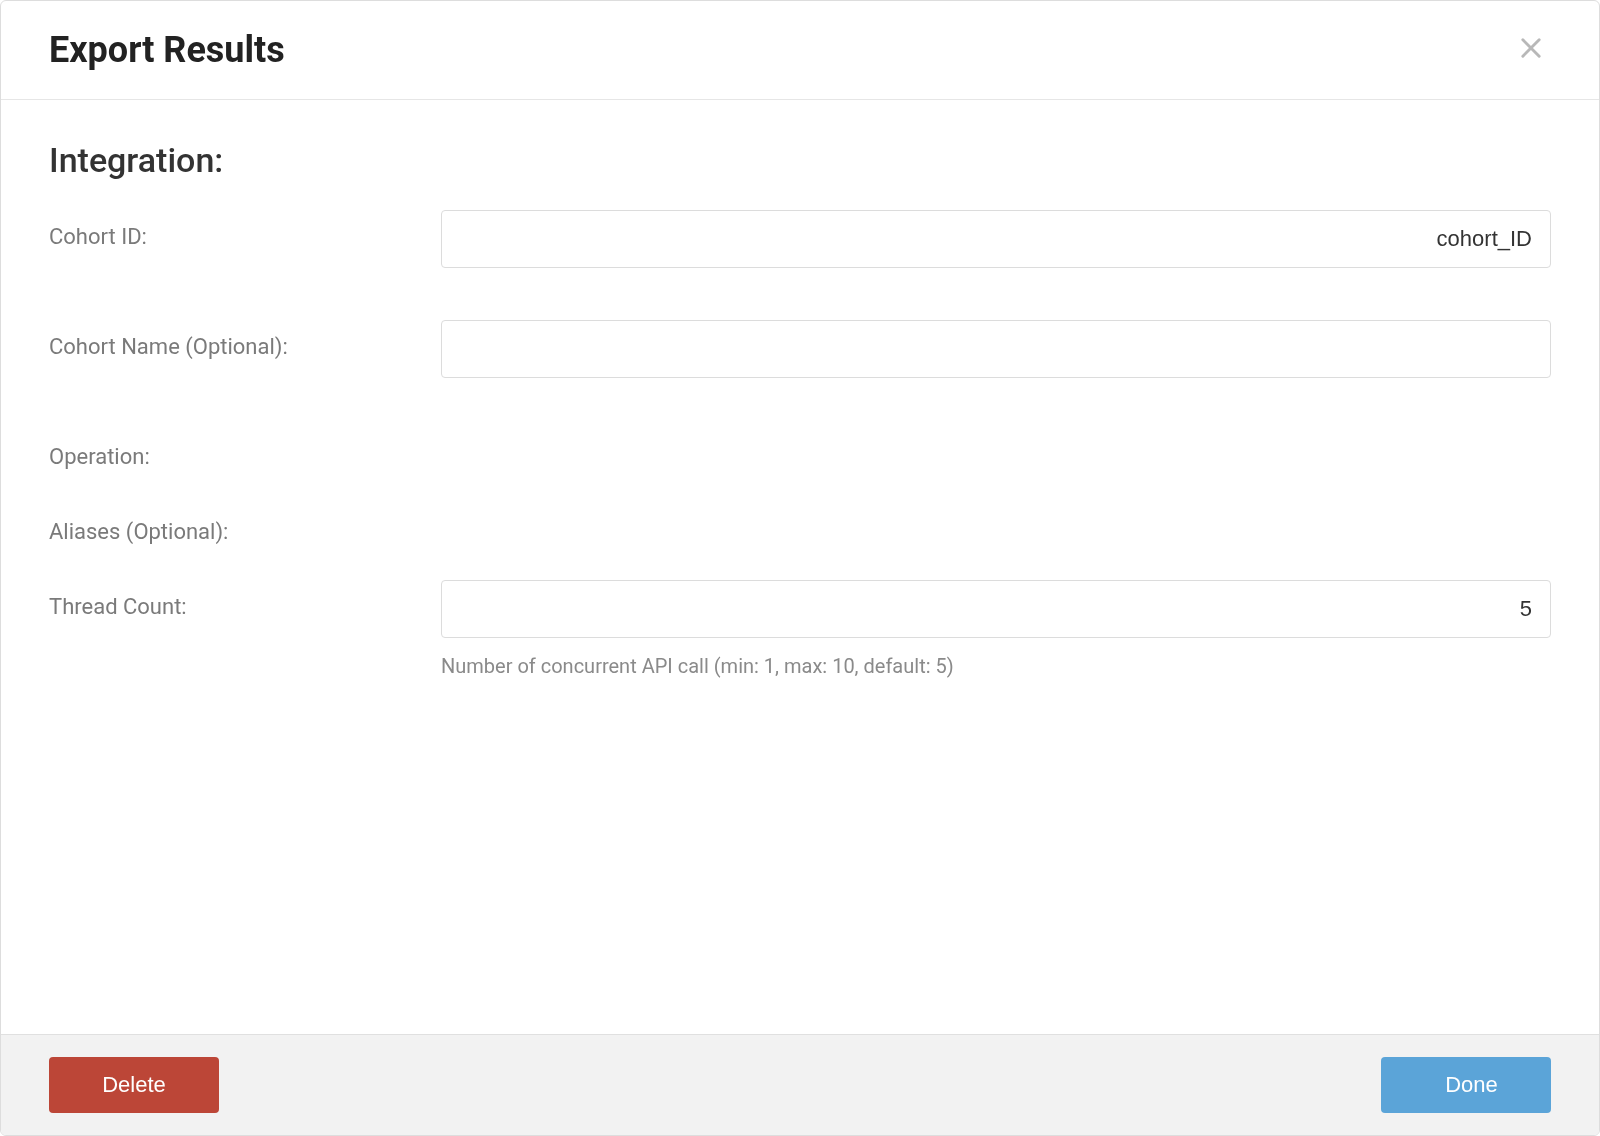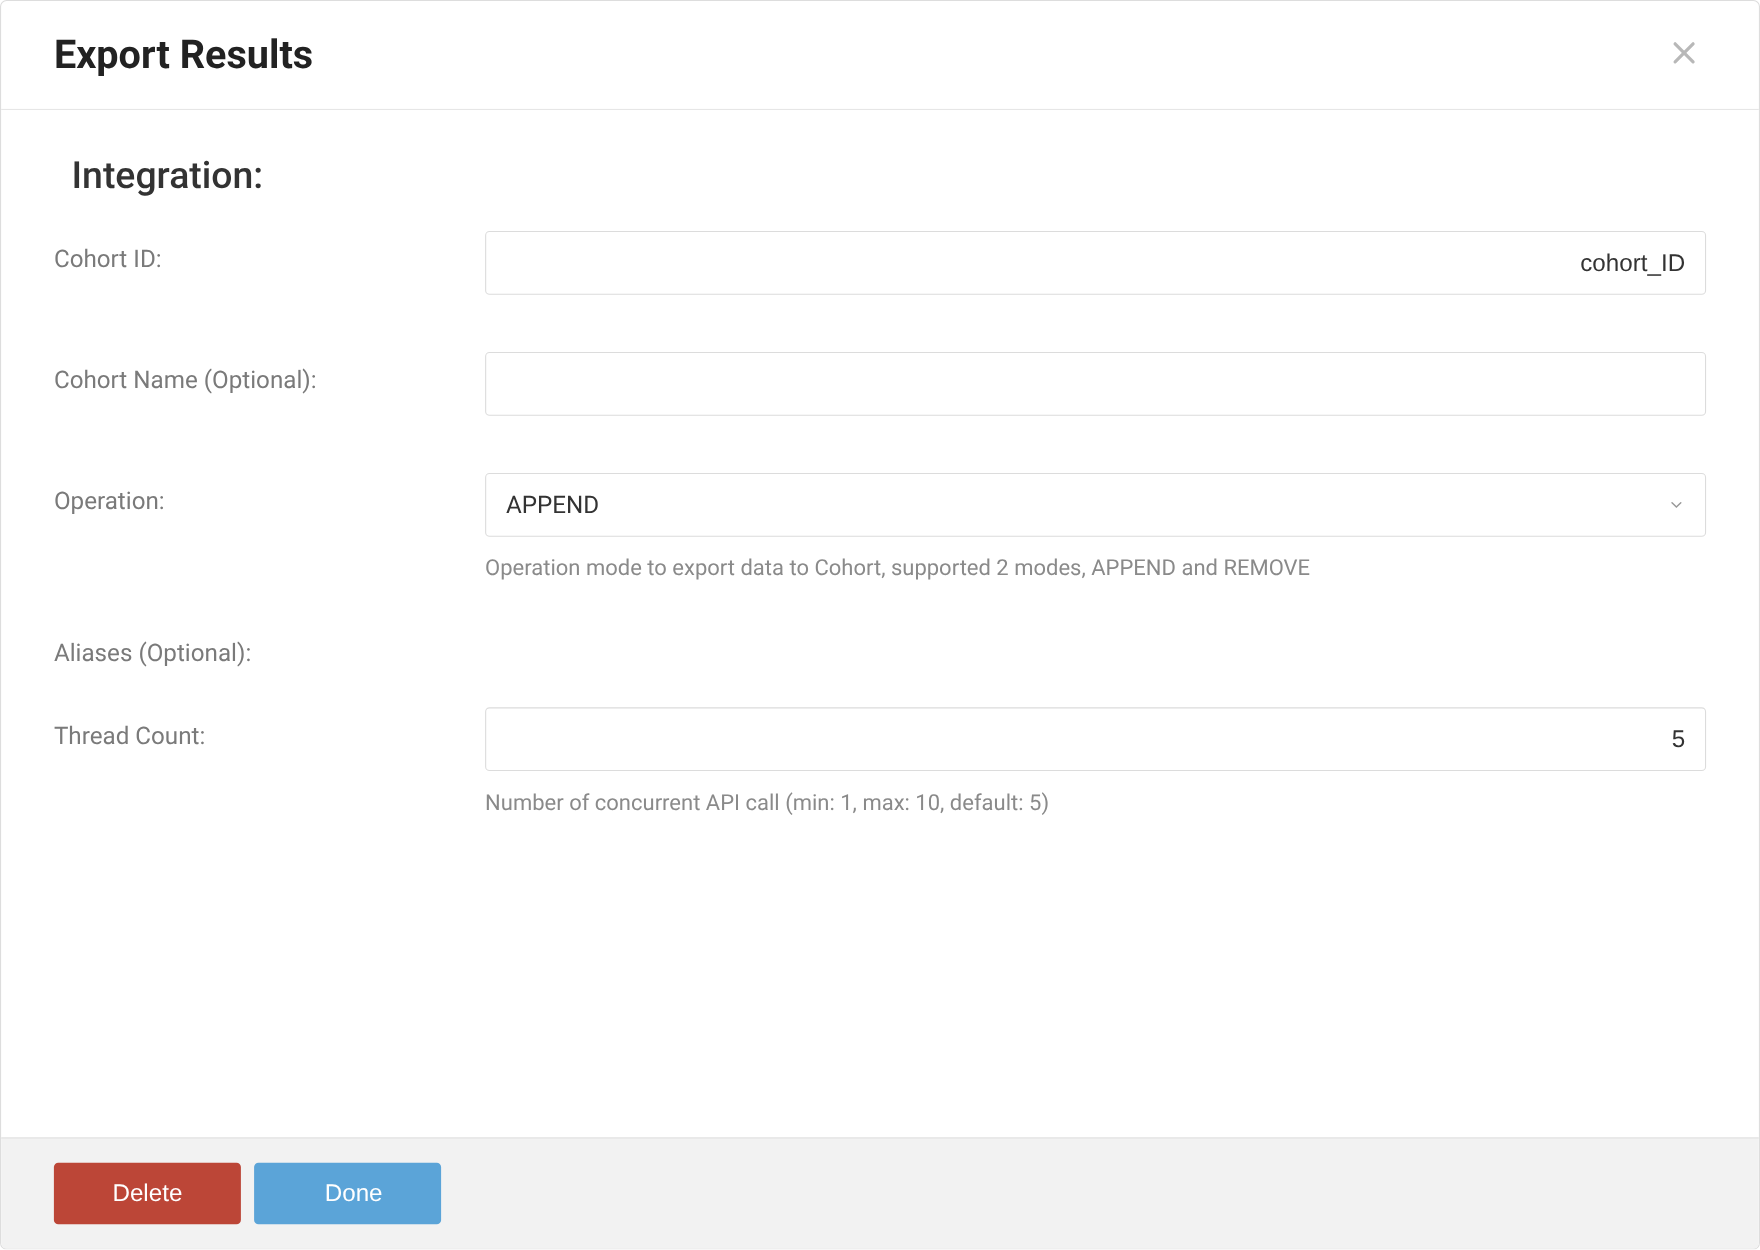--- a/index.html
+++ b/index.html
@@ -45,21 +45,20 @@
     .modal-body {
       flex: 1;
       padding: 40px 48px 30px 48px;
       overflow-y: auto;
     }
     .section-title {
       font-size: 34px;
       font-weight: 500;
       color: #333;
       margin-bottom: 30px;
-      margin-left: 16px;
     }
     .form-row {
       display: flex;
       align-items: flex-start;
       margin-bottom: 52px;
       gap: 12px;
     }
     .form-row.tight { margin-bottom: 36px; }
     .label-col {
       width: 380px;
@@ -103,21 +102,21 @@
       font-size: 20px;
       color: #8a8a8a;
       margin-top: 12px;
       line-height: 1.6;
     }
     .modal-footer {
       background: #f2f2f2;
       border-top: 1px solid #e0e0e0;
       padding: 22px 48px;
       display: flex;
-      justify-content: flex-start;
+      justify-content: space-between;
       gap: 12px;
     }
     .btn {
       min-width: 170px;
       height: 56px;
       border: none;
       border-radius: 4px;
       font-size: 22px;
       color: #fff;
       cursor: pointer;
@@ -162,31 +161,20 @@
       </div>
       <div class="input-col">
         <input type="text" class="text-input" value="" style="">
       </div>
     </div>
 
     <div class="form-row tight">
       <div class="label-col">
         <label>Operation:</label>
       </div>
-      <div class="input-col">
-        <div class="select-wrap">
-          <span class="select-value">APPEND</span>
-          <span class="chevron">
-            <svg viewBox="0 0 24 24" fill="none" stroke="currentColor" stroke-width="2" stroke-linecap="round" stroke-linejoin="round">
-              <polyline points="6 9 12 15 18 9"></polyline>
-            </svg>
-          </span>
-        </div>
-        <div class="help-text">Operation mode to export data to Cohort, supported 2 modes, APPEND and REMOVE</div>
-      </div>
     </div>
 
     <div class="form-row tight">
       <div class="label-col">
         <label>Aliases (Optional):</label>
       </div>
     </div>
 
     <div class="form-row tight">
       <div class="label-col">

